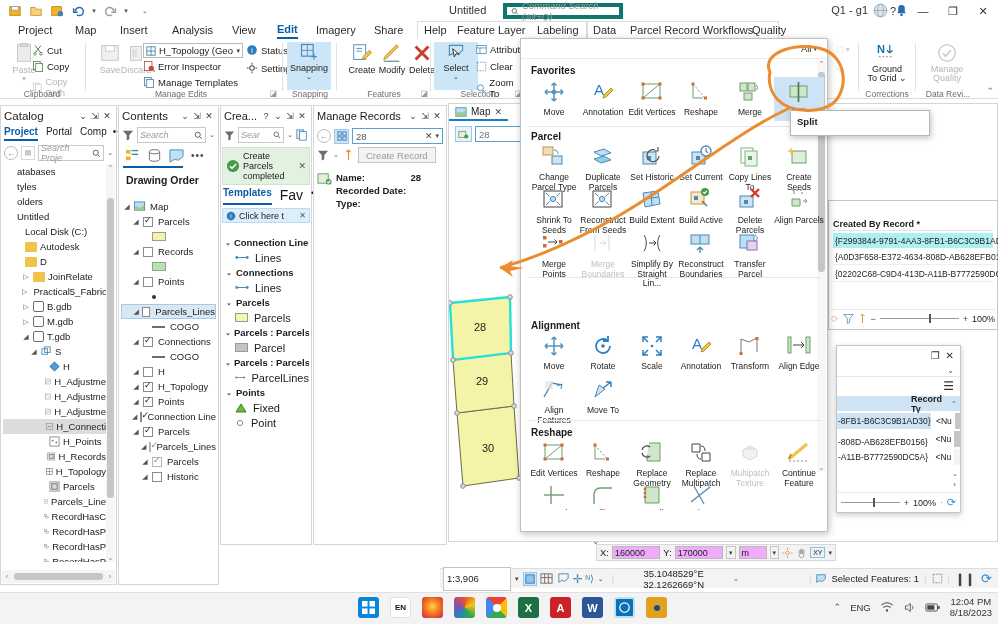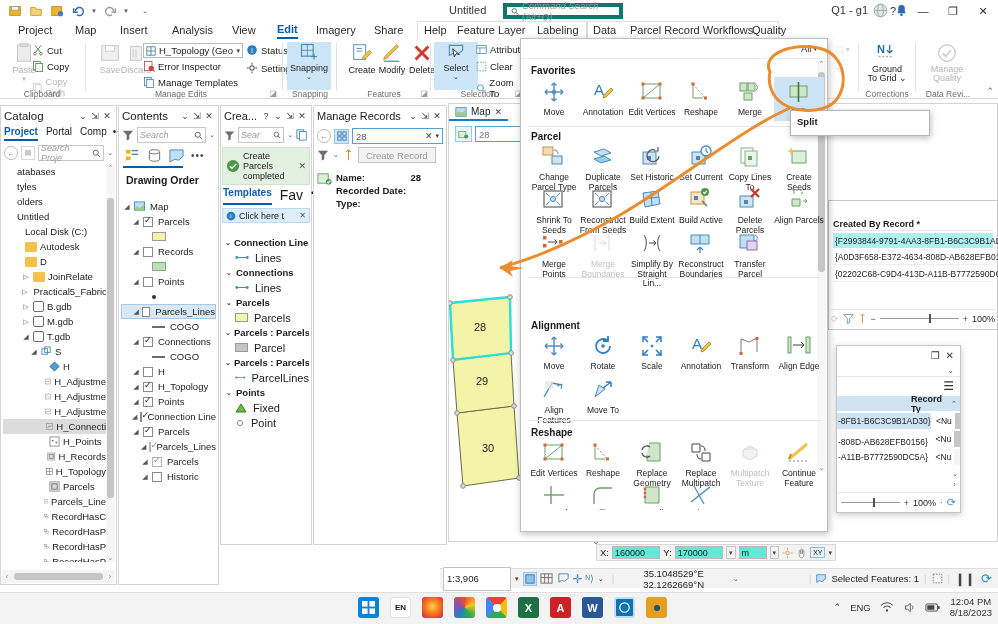--- a/index.html
+++ b/index.html
@@ -93,21 +93,21 @@
   .gmi { height:18px; display:flex; align-items:center; padding-left:20px; font-size:10px; color:#1b1b1b; }
   .gmi u { text-decoration:underline; }
 
   
   .tip { position:absolute; left:790px; top:110px; width:140px; background:#fff; border:1px solid #b6b6b6; box-shadow:1px 2px 6px rgba(0,0,0,.25); padding:5px 6px; z-index:60; }
   .tip .tt { font-size:9.5px; font-weight:bold; color:#1b1b1b; margin-bottom:3px; }
   .tip .td { font-size:9.5px; color:#2b2b2b; line-height:12px; }
 
   
   .coordbar { position:absolute; left:596px; top:544px; width:240px; height:17px; background:#f3f3f3; border:1px solid #d8d8d8; display:flex; align-items:center; gap:3px; padding:0 3px; font-size:9.5px; }
-  .coordbar input, .coordbar .fake { height:13px; border:1px solid #b9b9b9; background:#5eead4; font-size:9px; padding:0 2px; font-family:"Liberation Sans",sans-serif; }
+  .coordbar input, .coordbar .fake { height:13px; border:1px solid #b9b9b9; background:#f0abfc; font-size:9px; padding:0 2px; font-family:"Liberation Sans",sans-serif; }
   .statusbar { position:absolute; left:440px; top:568px; width:558px; height:20px; background:#f3f3f3; border-top:1px solid #dcdcdc; display:flex; align-items:center; font-size:9.5px; color:#1b1b1b; }
 
   
   .taskbar { position:absolute; left:0; top:592px; width:998px; height:32px; background:#f3f3f3; border-top:1px solid #e0e0e0; }
   .tbicons { position:absolute; left:358px; top:4px; display:flex; gap:11px; align-items:center; }
   .tbicons .ti { width:21px; height:21px; border-radius:3px; display:flex; align-items:center; justify-content:center; font-size:11px; color:#fff; }
   .tray { position:absolute; right:6px; top:3px; display:flex; align-items:center; gap:9px; font-size:9.5px; color:#333; }
   .clock { text-align:center; line-height:11px; font-size:9.5px; }
 
   .orange { stroke:#eb8c2e; fill:none; stroke-width:3; }

